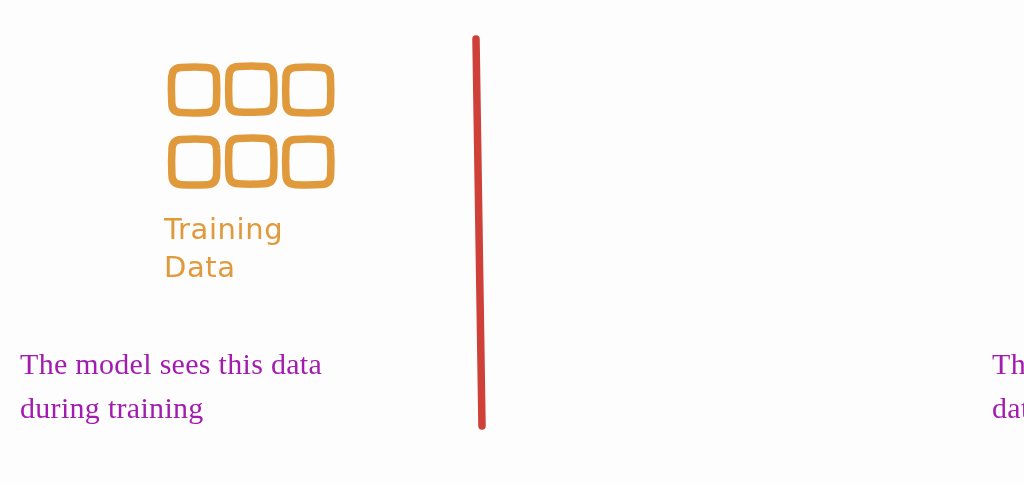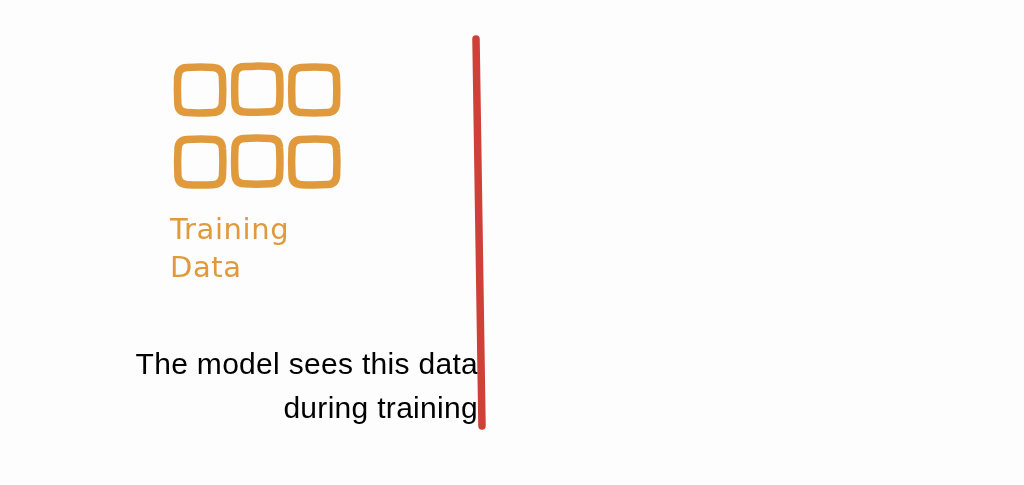--- a/index.html
+++ b/index.html
@@ -19,21 +19,21 @@
     height: 485px;
     background: #fdfdfd;
   }
 
   
   .panel {
     position: absolute;
     top: 0;
     height: 485px;
   }
-  #train-panel { left: 12px;   width: 478px; }
+  #train-panel { left: 6px;   width: 478px; }
   #test-panel  { left: 484px; width: 540px; }
 
   
   .grid-svg {
     position: absolute;
     overflow: visible;
   }
   #train-grid { left: 150px; top: 52px;  width: 190px; height: 150px; }
 
   .sketch-box {
@@ -71,26 +71,26 @@
   }
   #divider line {
     stroke: #ce4038;
     stroke-width: 7.5;
     stroke-linecap: round;
   }
 
   
   .caption {
     position: absolute;
-    color: #000000;
-    font-family: Liberation Sans, sans-serif;
+    color: #a21caf;
+    font-family: Liberation Serif, serif;
     font-size: 30px;
     line-height: 44px;
     letter-spacing: 0.3px;
-    text-align: right;
+    text-align: left;
     white-space: pre-line;
   }
   #train-caption {
     left: 14px;
     top: 342px;
     width: 452px;
   }
   #test-caption {
     left: 508px;
     top: 342px;

